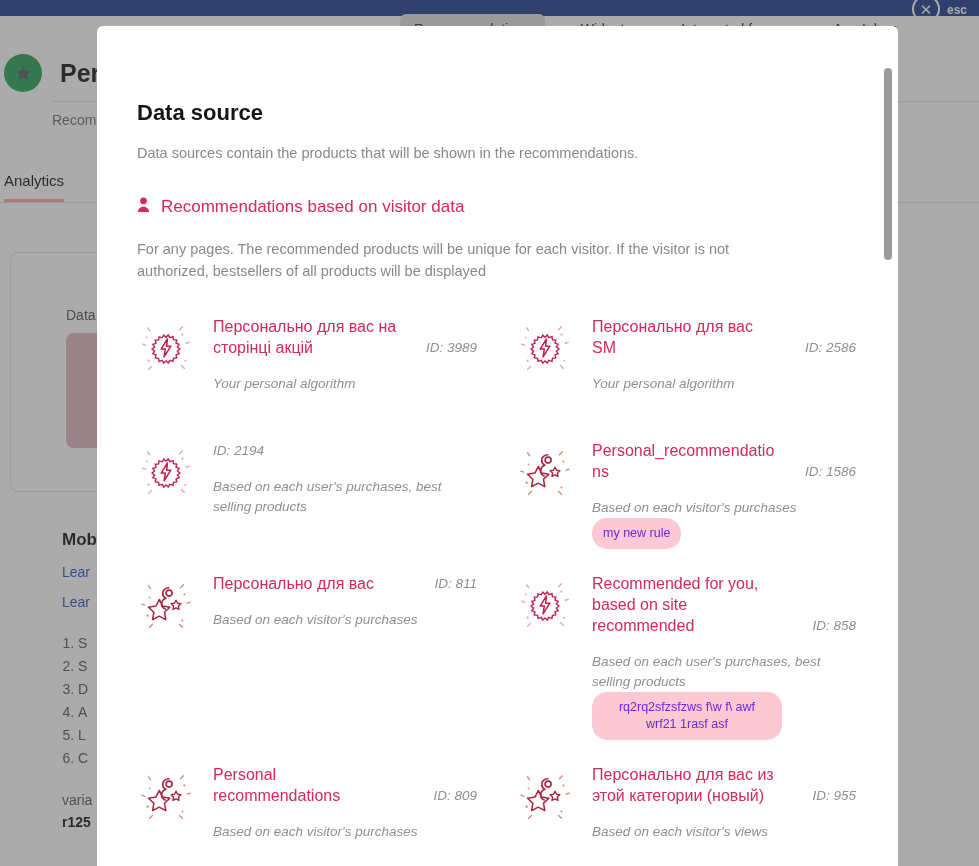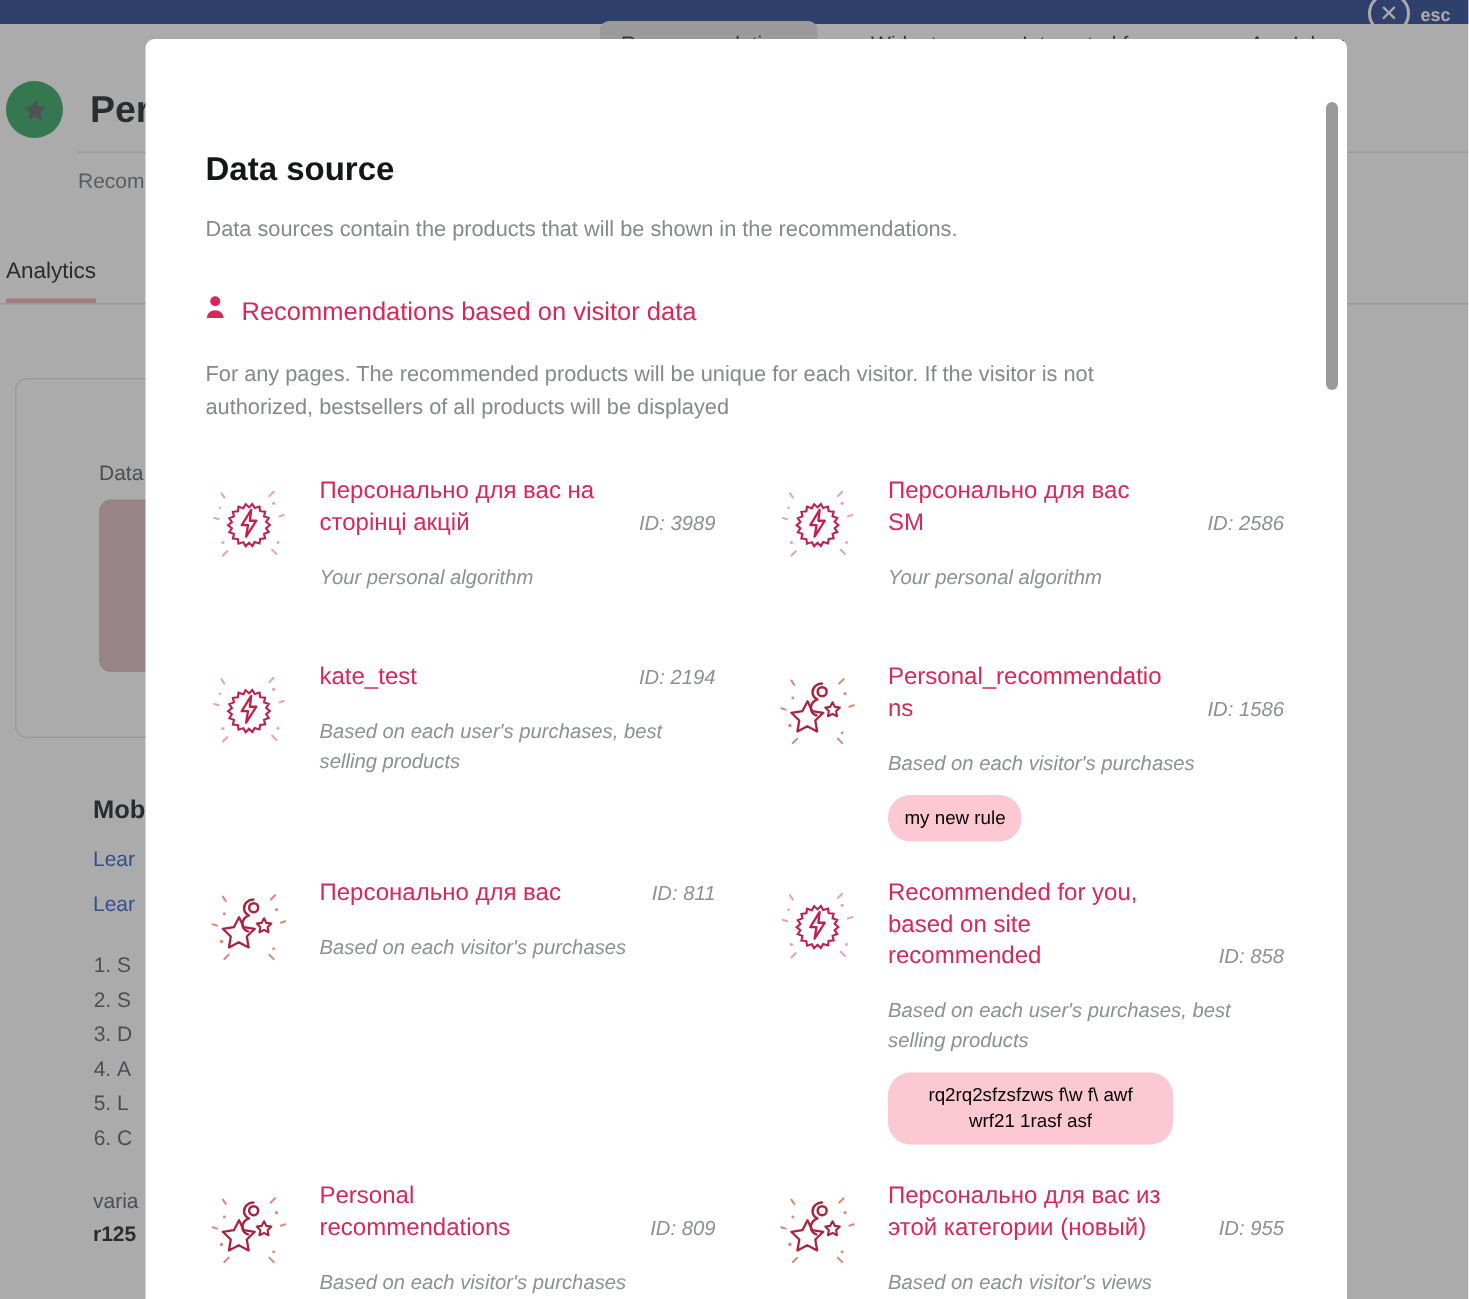--- a/index.html
+++ b/index.html
@@ -123,22 +123,22 @@
   }
   .ds-id {
     font-size: 13.5px; color: #8d8f93; font-style: italic;
     line-height: 21px; text-align: right; flex: 0 0 auto; max-width: 66px;
   }
   .ds-desc {
     margin-top: 16px; font-size: 13.5px; color: #8d8f93;
     font-style: italic; line-height: 20px;
   }
   .tag {
-    display: inline-block; margin-top: 11px;
-    background: #fbc8d4; color: #000000;
+    display: inline-block; 
+    background: #fbc8d4; color: #6d28d9;
     border-radius: 15px; padding: 7px 11px;
     font-size: 12.5px; line-height: 17px; text-align: center;
     max-width: 190px;
   }
 
   
   .scrollbar-track {
     position: absolute; right: 4px; top: 0; width: 10px; height: 822px;
   }
   .scrollbar-thumb {
@@ -300,21 +300,20 @@
       <line x1="44" y1="8" x2="47" y2="5"></line>
                   <line x1="51" y1="22" x2="54" y2="21"></line>
       <line x1="9" y1="24" x2="6" y2="23"></line>
                   <line x1="13" y1="9" x2="11" y2="6"></line>
       <line x1="46" y1="45" x2="49" y2="48"></line>
                   <line x1="15" y1="46" x2="12" y2="49"></line>
     </g>
   </svg></div>
             <div class="cell-body">
               <div class="name-row">
-                <div class="ds-name">kate_test</div>
                 <div class="ds-id">ID: 2194</div>
               </div>
               <div class="ds-desc">Based on each user's purchases, best selling products</div>
             </div>
           </div>
           <div class="cell">
             <div class="cell-icon"><svg width="58" height="58" viewBox="0 0 60 60" aria-hidden="true">
     <g fill="none" stroke="#a8243f" stroke-width="1.7" stroke-linejoin="round" stroke-linecap="round">
       <path d="M33 9c-3.6 0-6.4 2.6-6.4 6 0 2.4 1.4 4 3.3 4.9-2.6 1-4.4 3.2-4.4 6 0 2.5 1.6 4.4 3.7 5.1"></path>
       <circle cx="33.2" cy="14.6" r="3.1"></circle>

